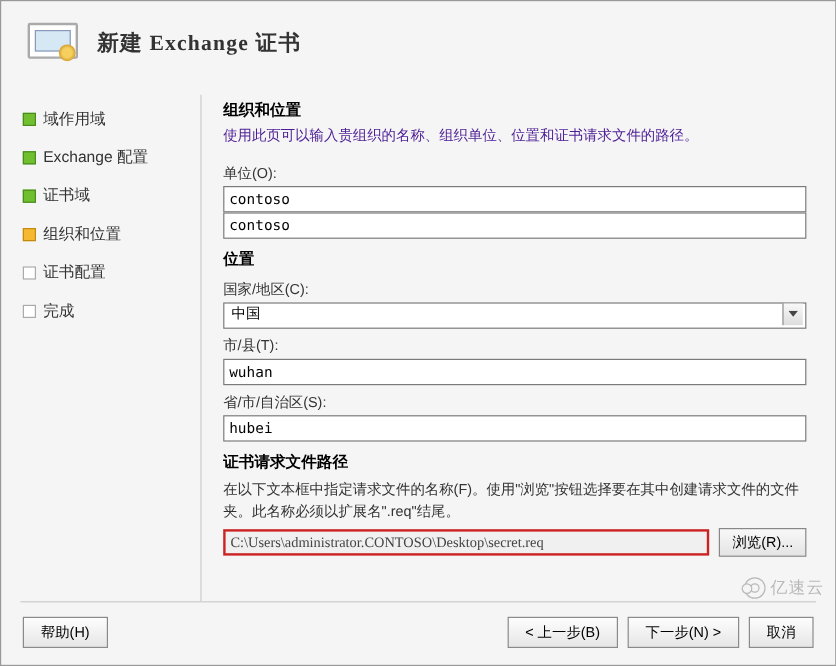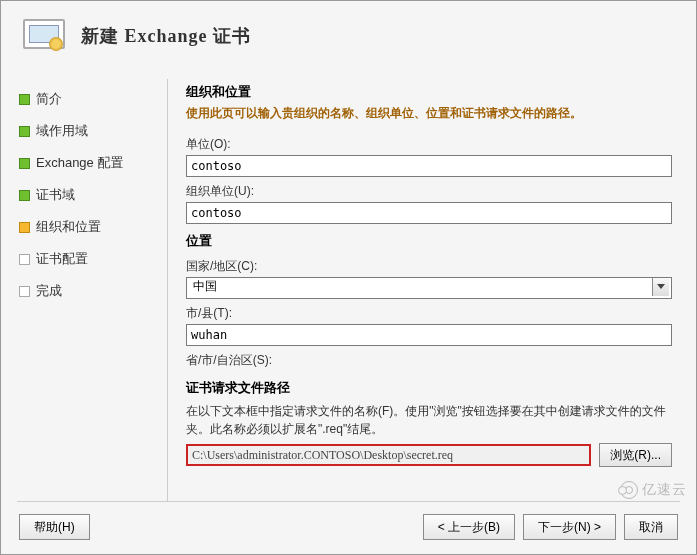--- a/index.html
+++ b/index.html
@@ -13,21 +13,21 @@
     .header-title { font-size: 18px; font-weight: bold; color: #333; font-family: SimSun, serif; letter-spacing: 1px; }
     .body { flex: 1; display: flex; padding: 12px 16px 0 16px; gap: 8px; overflow: hidden; }
     .sidebar { width: 142px; flex-shrink: 0; padding-top: 4px; }
     .nav-item { display: flex; align-items: center; gap: 6px; padding: 7px 2px; font-size: 13px; color: #333; cursor: default; }
     .nav-bullet { width: 11px; height: 11px; flex-shrink: 0; border: 1px solid #888; }
     .nav-bullet.done { background: #6fbf2f; border-color: #4a8c1f; }
     .nav-bullet.current { background: #f5b82e; border-color: #c28a10; }
     .nav-bullet.pending { background: #fff; border-color: #aaa; }
     .main { flex: 1; border-left: 1px solid #ccc; padding: 4px 8px 0 18px; overflow: hidden; display: flex; flex-direction: column; }
     .section-title { font-size: 13px; font-weight: bold; margin-bottom: 4px; }
-    .section-desc { font-size: 12px; color: #a16207; margin-bottom: 8px; font-weight: bold; }
+    .section-desc { font-size: 12px; color: #4c1d95; margin-bottom: 8px; }
     .field-label { font-size: 12px; color: #333; margin-top: 6px; margin-bottom: 2px; }
     .field-input { width: 100%; height: 22px; border: 1px solid #7a7a7a; background: #fff; font-size: 12px; padding: 2px 4px; font-family: Consolas, monospace; }
     .field-select { width: 100%; height: 22px; border: 1px solid #7a7a7a; background: #fff; font-size: 12px; padding: 0 2px; display: flex; align-items: flex-start; justify-content: space-between; }
     .select-arrow { width: 17px; height: 18px; background: linear-gradient(#f8f8f8, #ddd); border-left: 1px solid #888; display: flex; align-items: center; justify-content: center; }
     .select-arrow svg { width: 8px; height: 6px; }
     .subhead { font-size: 13px; font-weight: bold; margin-top: 8px; margin-bottom: 2px; }
     .note { font-size: 12px; color: #333; line-height: 1.5; margin: 3px 0 5px 0; }
     .path-row { display: flex; gap: 8px; align-items: center; }
     .path-input { flex: 1; height: 22px; border: 2px solid #c22; background: #f0f0f0; font-family: Liberation Serif, serif; font-size: 12px; padding: 2px 4px; color: #444; }
     .browse-btn { height: 24px; padding: 0 10px; background: linear-gradient(#f8f8f8,#e4e4e4); border: 1px solid #888; font-size: 12px; cursor: pointer; }
@@ -52,24 +52,20 @@
       <div class="cert-inner"></div>
       <div class="cert-ribbon"></div>
     </div>
     <div class="header-title">新建 Exchange 证书</div>
   </div>
 
   <div class="body">
     <div class="sidebar">
       <div class="nav-item">
           <span class="nav-bullet done"></span>
-          <span>简介</span>
-        </div>
-      <div class="nav-item">
-          <span class="nav-bullet done"></span>
           <span>域作用域</span>
         </div>
       <div class="nav-item">
           <span class="nav-bullet done"></span>
           <span>Exchange 配置</span>
         </div>
       <div class="nav-item">
           <span class="nav-bullet done"></span>
           <span>证书域</span>
         </div>
@@ -87,39 +83,39 @@
         </div>
     </div>
 
     <div class="main">
       <div class="section-title">组织和位置</div>
       <div class="section-desc">使用此页可以输入贵组织的名称、组织单位、位置和证书请求文件的路径。</div>
 
       <div class="field-label">单位(O):</div>
       <input class="field-input" value="contoso" style="">
 
-      <div class="field-label">组织单位(U):</div>
       <input class="field-input" value="contoso" style="">
 
       <div class="subhead">位置</div>
 
       <div class="field-label">国家/地区(C):</div>
       <div class="field-select">
         <span style="padding-left:4px;">中国</span>
         <span class="select-arrow">
             <svg viewBox="0 0 8 6">
               <path d="M0 0 L4 5 L8 0 Z" fill="#444"></path>
             </svg>
           </span>
       </div>
 
       <div class="field-label">市/县(T):</div>
       <input class="field-input" value="wuhan" style="">
 
       <div class="field-label">省/市/自治区(S):</div>
+      <input class="field-input" value="hubei" style="">
 
       <div class="subhead">证书请求文件路径</div>
       <div class="note">在以下文本框中指定请求文件的名称(F)。使用"浏览"按钮选择要在其中创建请求文件的文件夹。此名称必须以扩展名".req"结尾。</div>
 
       <div class="path-row">
         <input class="path-input" value="C:\Users\administrator.CONTOSO\Desktop\secret.req" style="">
         <button class="browse-btn">浏览(R)...</button>
       </div>
     </div>
   </div>

